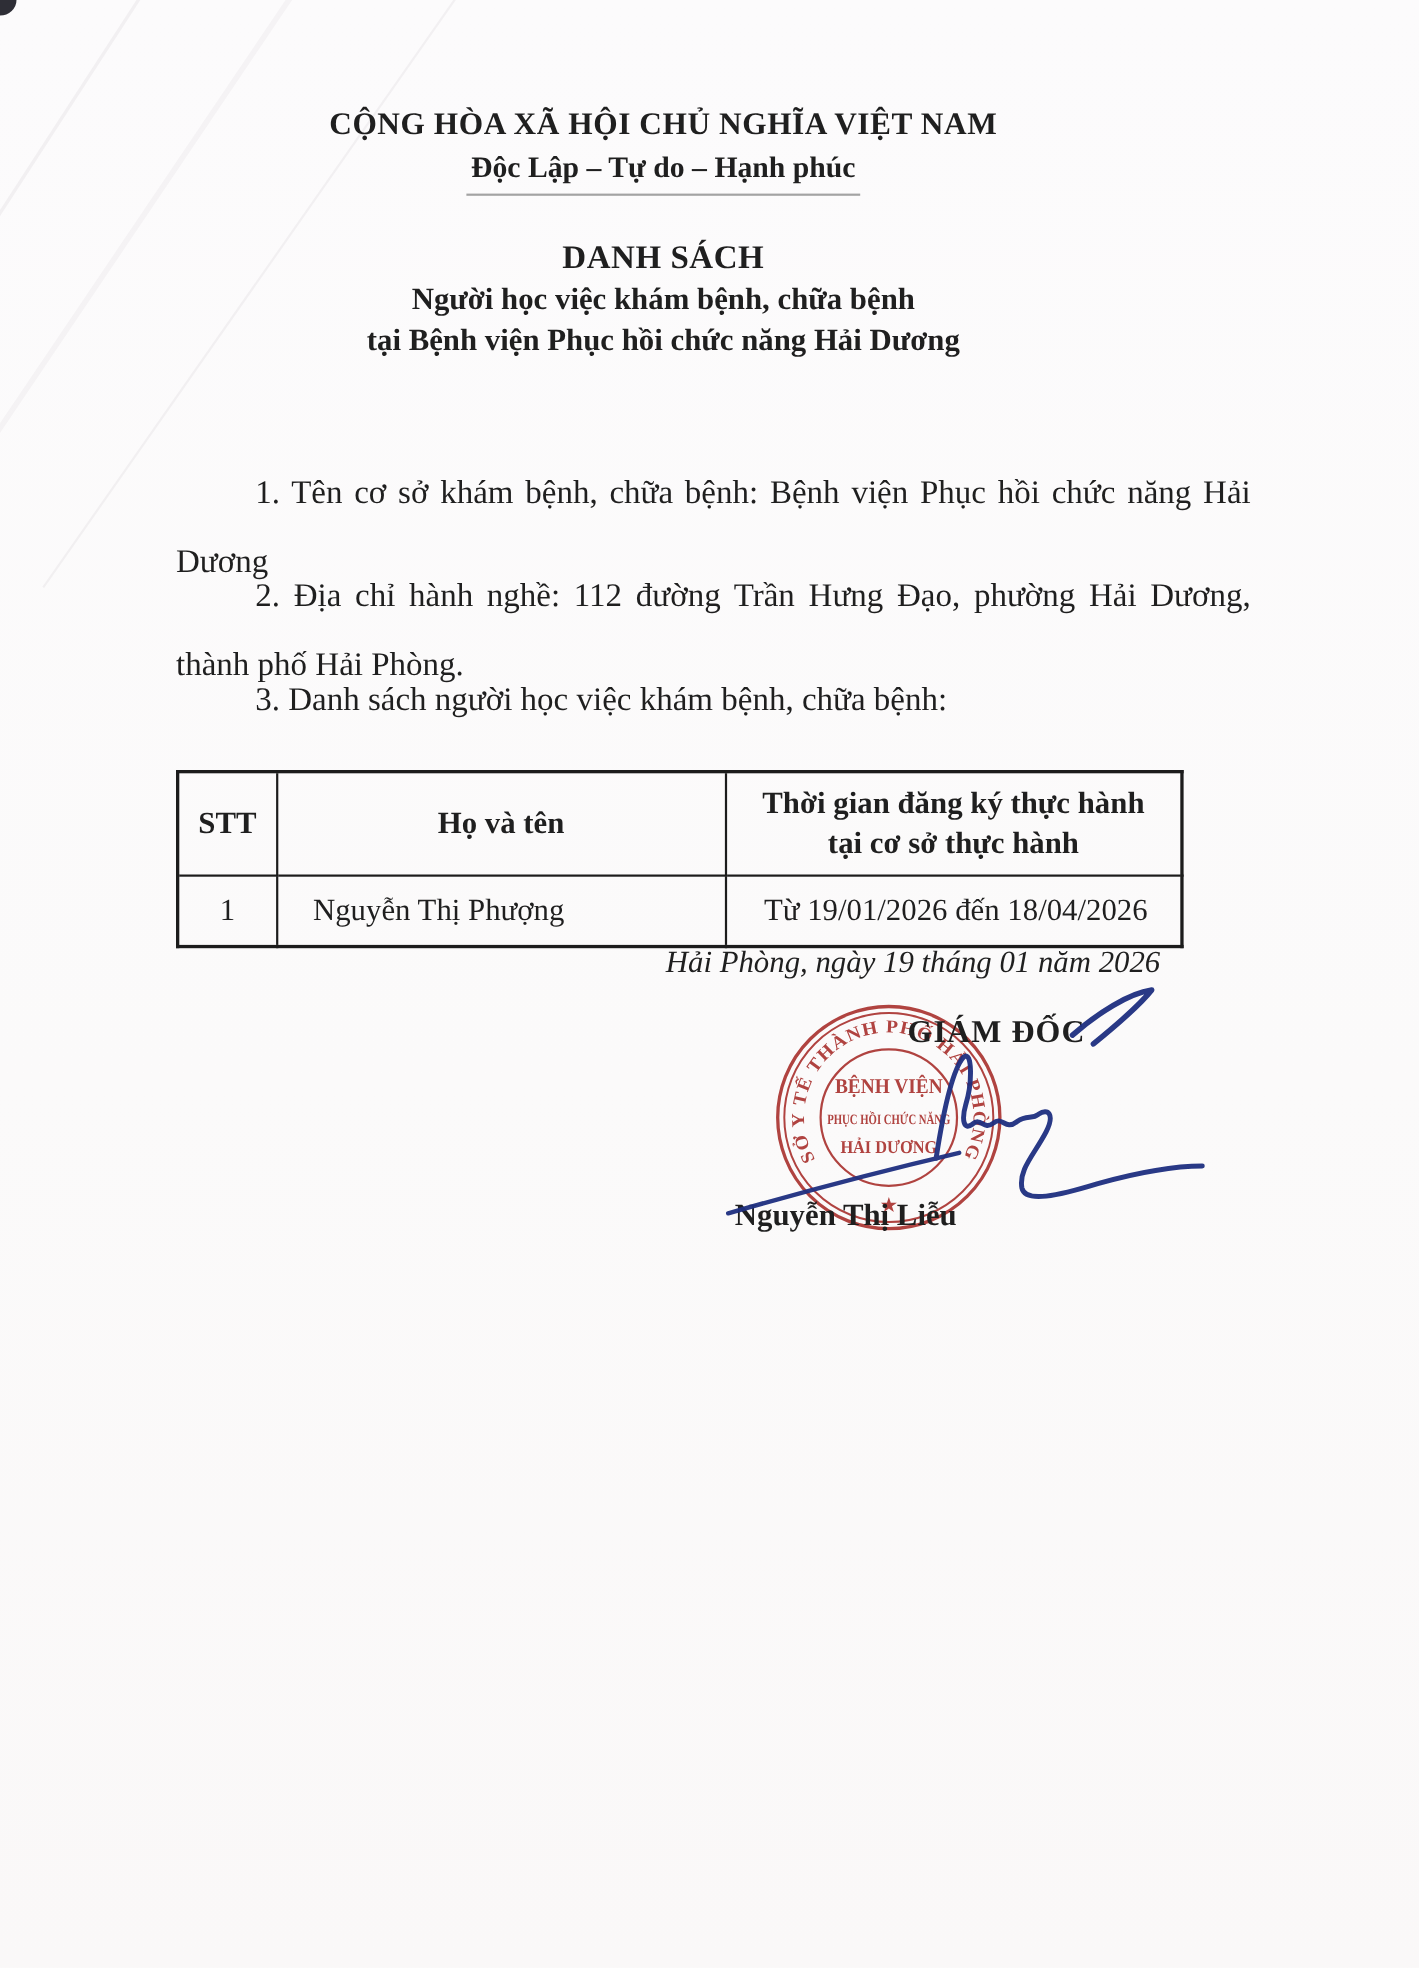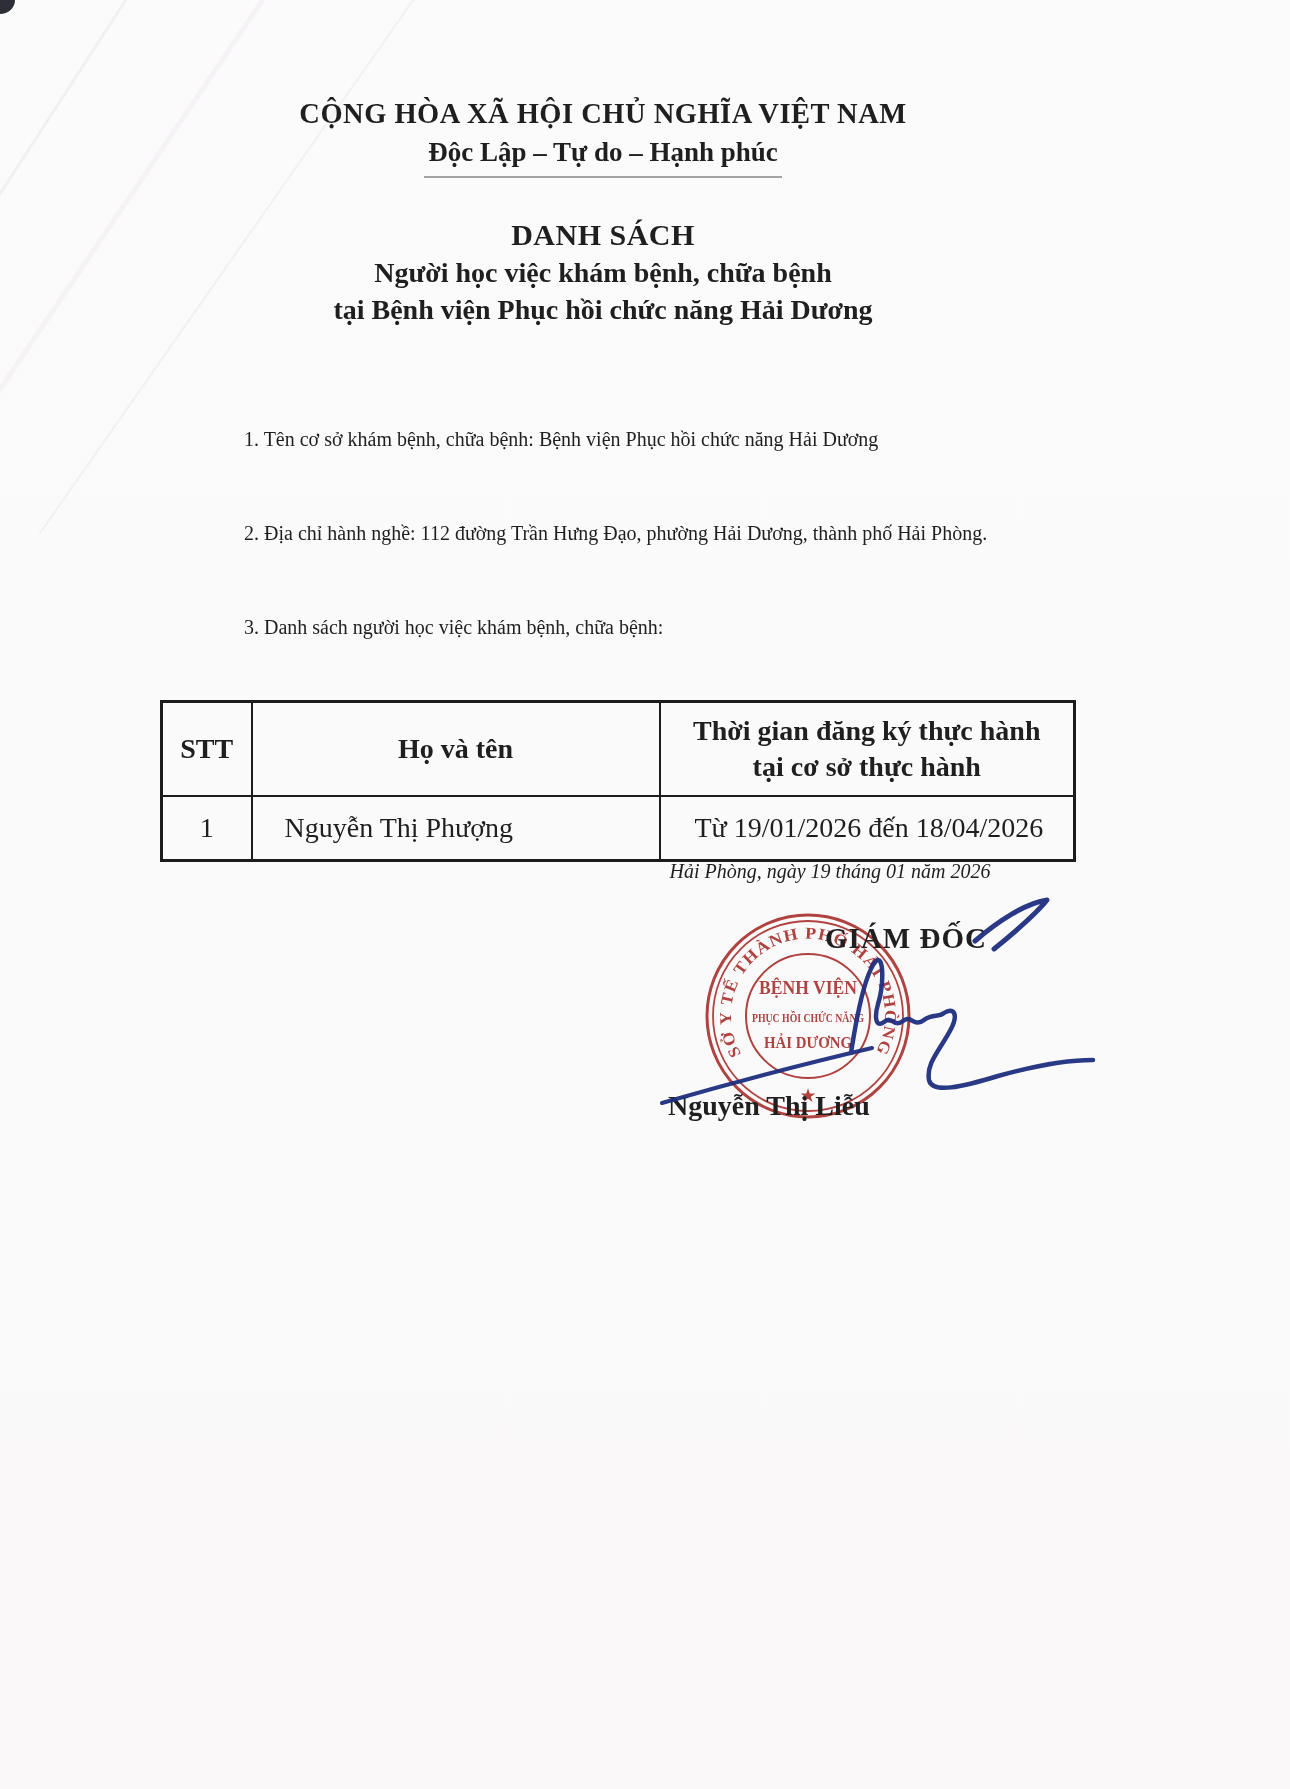--- a/index.html
+++ b/index.html
@@ -17,39 +17,39 @@
   .crease.c2{left:300px;top:-60px;width:5px;height:820px;transform:rotate(34deg);transform-origin:top left;background:rgba(110,100,115,0.05);}
   .crease.c3{left:440px;top:-40px;width:2px;height:700px;transform:rotate(35deg);transform-origin:top left;}
   
   .nat-block{left:160px;top:82px;width:886px;text-align:center;margin-top:16px;}
   .nat-title{font-weight:bold;font-size:28.5px;letter-spacing:.5px;}
   .nat-motto{font-weight:bold;font-size:27px;margin-top:7px;display:inline-block;border-bottom:2px solid #a3a3a3;padding:0 4px 8px 4px;}
   .title-block{left:160px;top:218px;width:886px;text-align:center;font-weight:bold;}
   .doc-title{font-size:30px;letter-spacing:.5px;}
   .doc-sub{font-size:28px;margin-top:5px;}
   
-  .body-text{left:160px;width:977px;font-size:20px;line-height:47px;text-align:justify;margin-left:12px;}
+  .body-text{left:160px;width:977px;font-size:30px;line-height:63px;text-align:justify;}
   .p1{top:416px;}
   .p2{top:510px;}
   .p3{top:604px;}
   .body-text p{margin:0;text-indent:72px;}
   
   table.roster{left:160px;top:700px;position:absolute;border-collapse:collapse;table-layout:fixed;width:913px;border-radius:20px;}
   table.roster th,table.roster td{border:2px solid #1c1c1c;font-size:28px;vertical-align:middle;}
   table.roster{border:3px solid #1c1c1c;}
   table.roster th{font-weight:bold;text-align:center;height:88px;line-height:36px;padding:2px 14px;}
   table.roster td{height:60px;}
   .col-stt{width:90px;}
   .col-name{width:408px;}
   .col-time{width:415px;}
   td.c-stt{text-align:center;}
   td.c-name{padding-left:32px;}
   td.c-time{padding-left:34px;}
   
-  .date-line{left:560px;top:860px;width:540px;text-align:center;font-style:italic;font-size:20px;}
+  .date-line{left:560px;top:860px;width:540px;text-align:center;font-style:italic;font-size:28px;}
   .signer-title{left:756px;top:922px;width:300px;text-align:center;font-weight:bold;font-size:29px;letter-spacing:1px;z-index:3;}
   .signer-name{left:668px;top:1090px;width:300px;text-align:left;font-weight:bold;font-size:28px;z-index:3;}
   .stamp-svg{left:704px;top:912px;z-index:2;opacity:.92;}
   .sig-svg{left:560px;top:870px;z-index:4;opacity:.95;}
 </style>
 </head>
 <body>
 
 <div class="abs corner-mark"></div>
 <div class="abs crease c1"></div>

